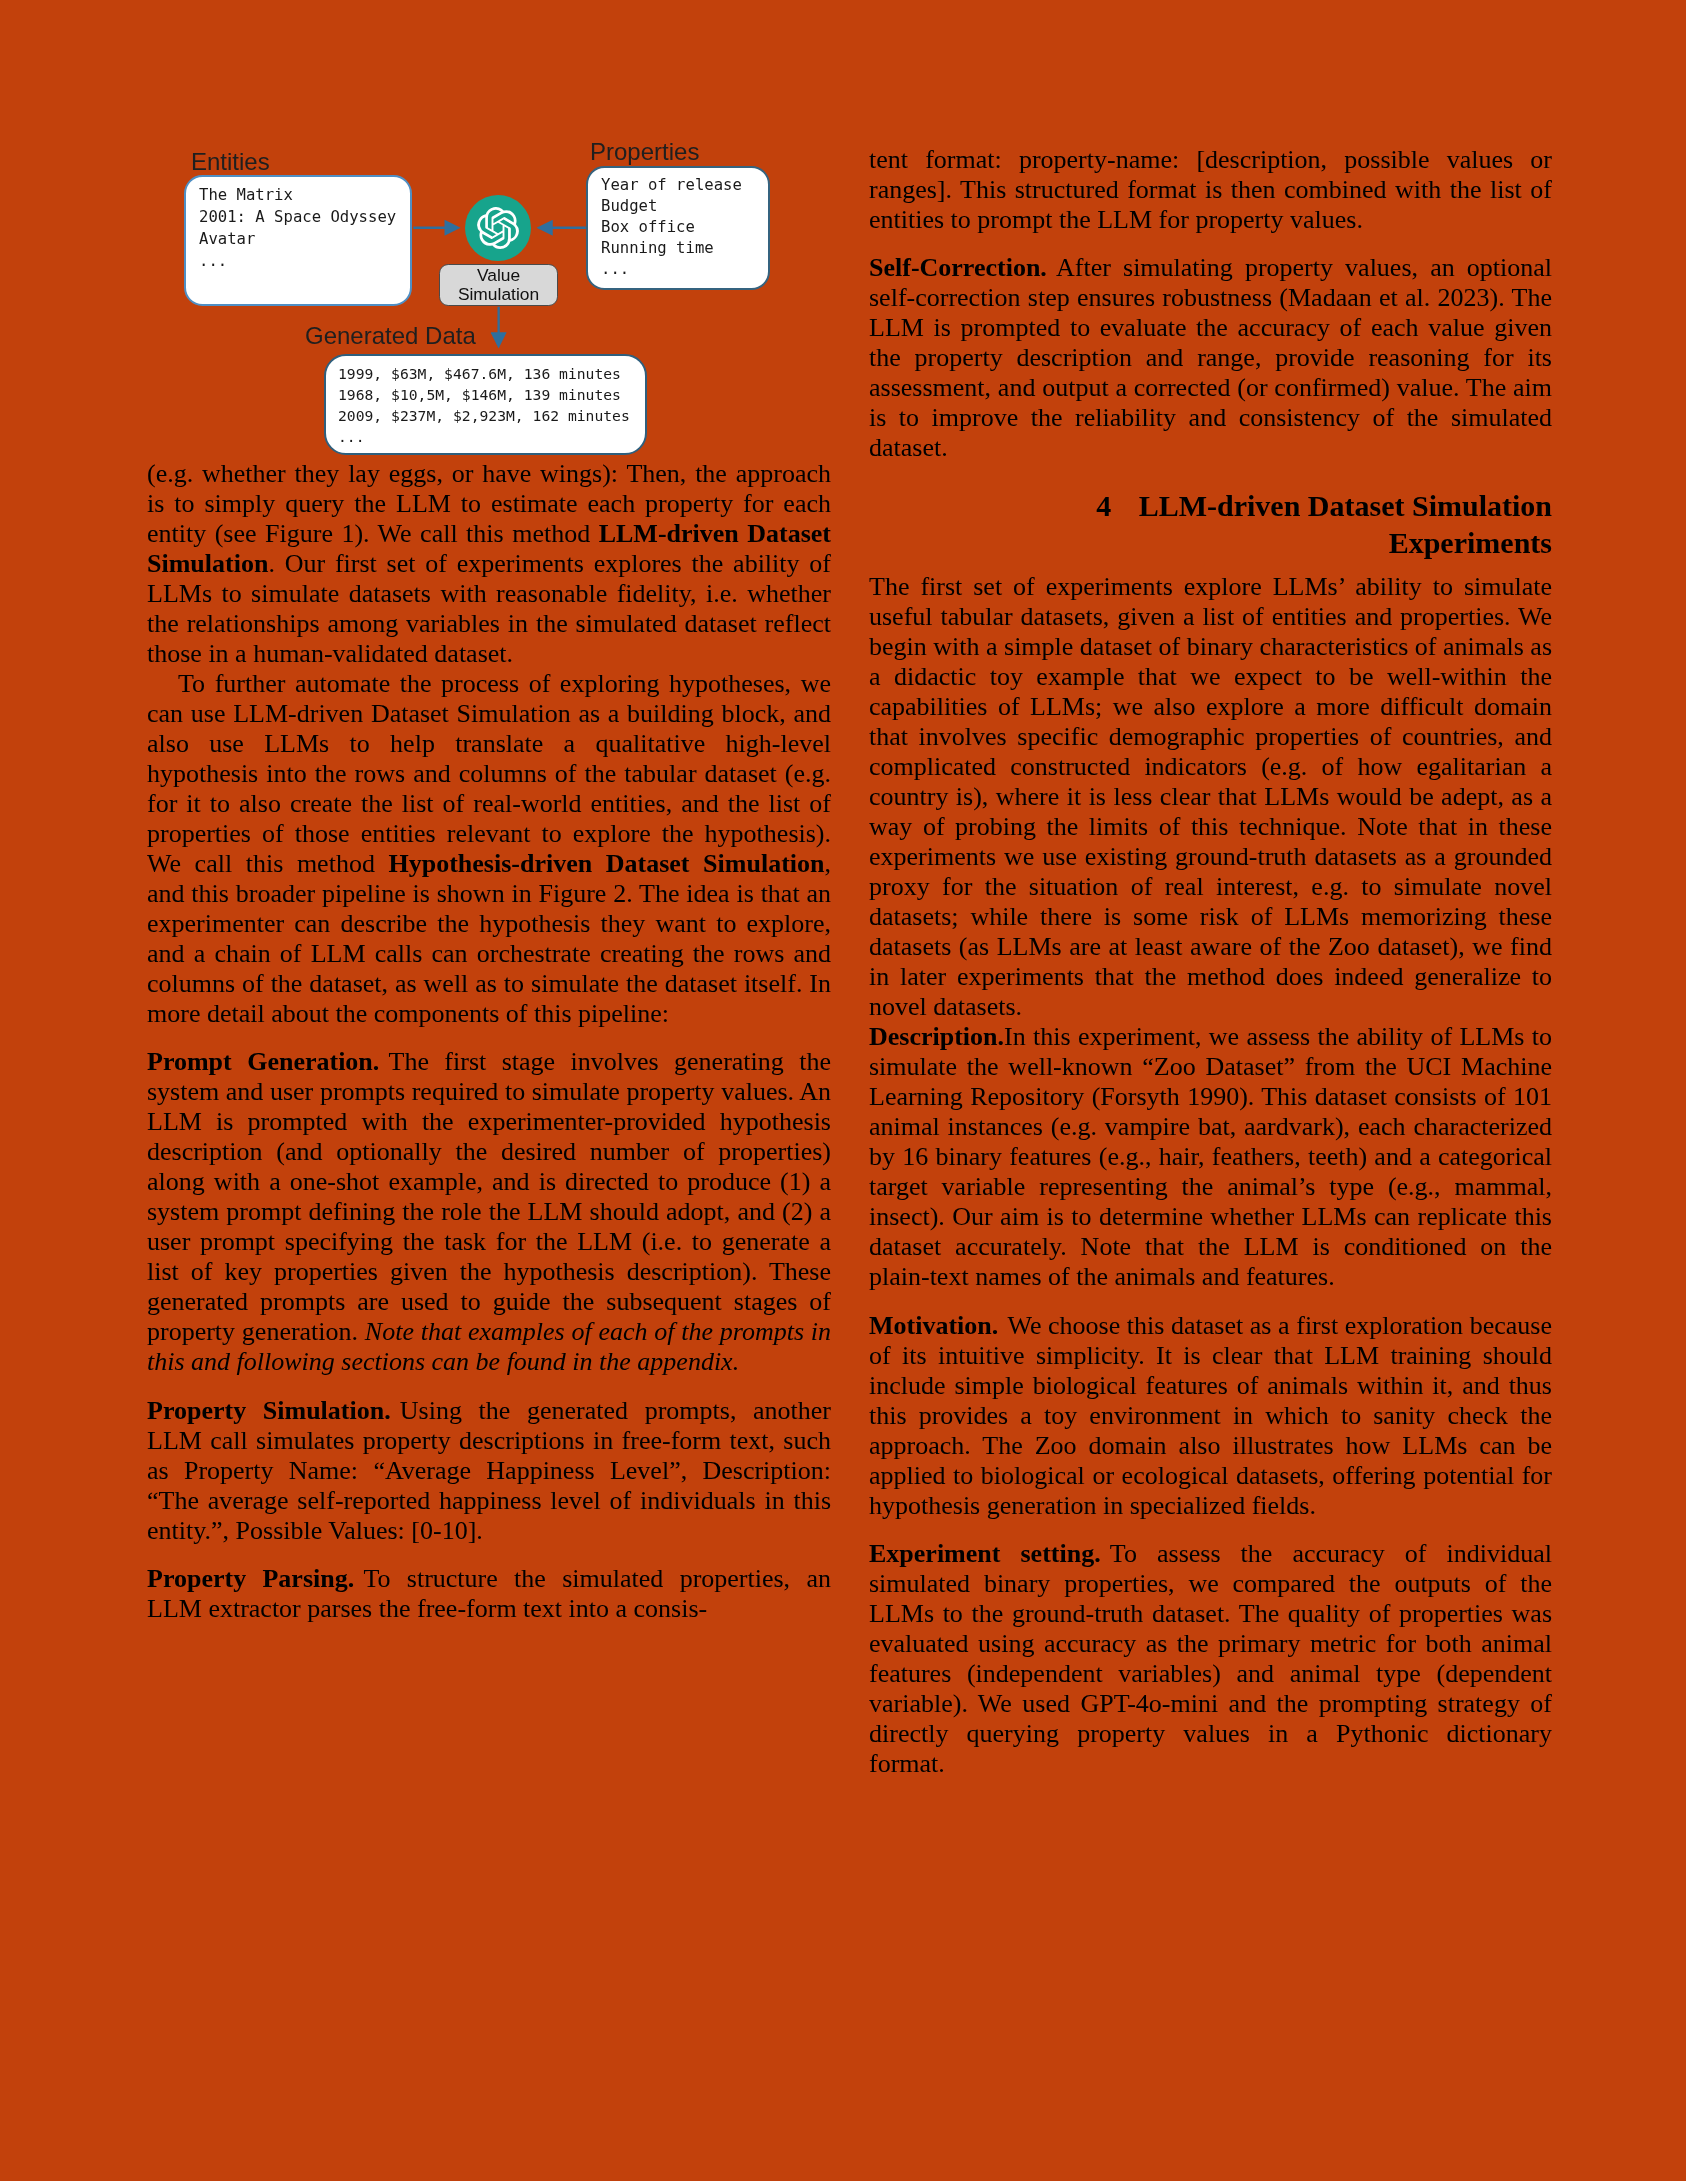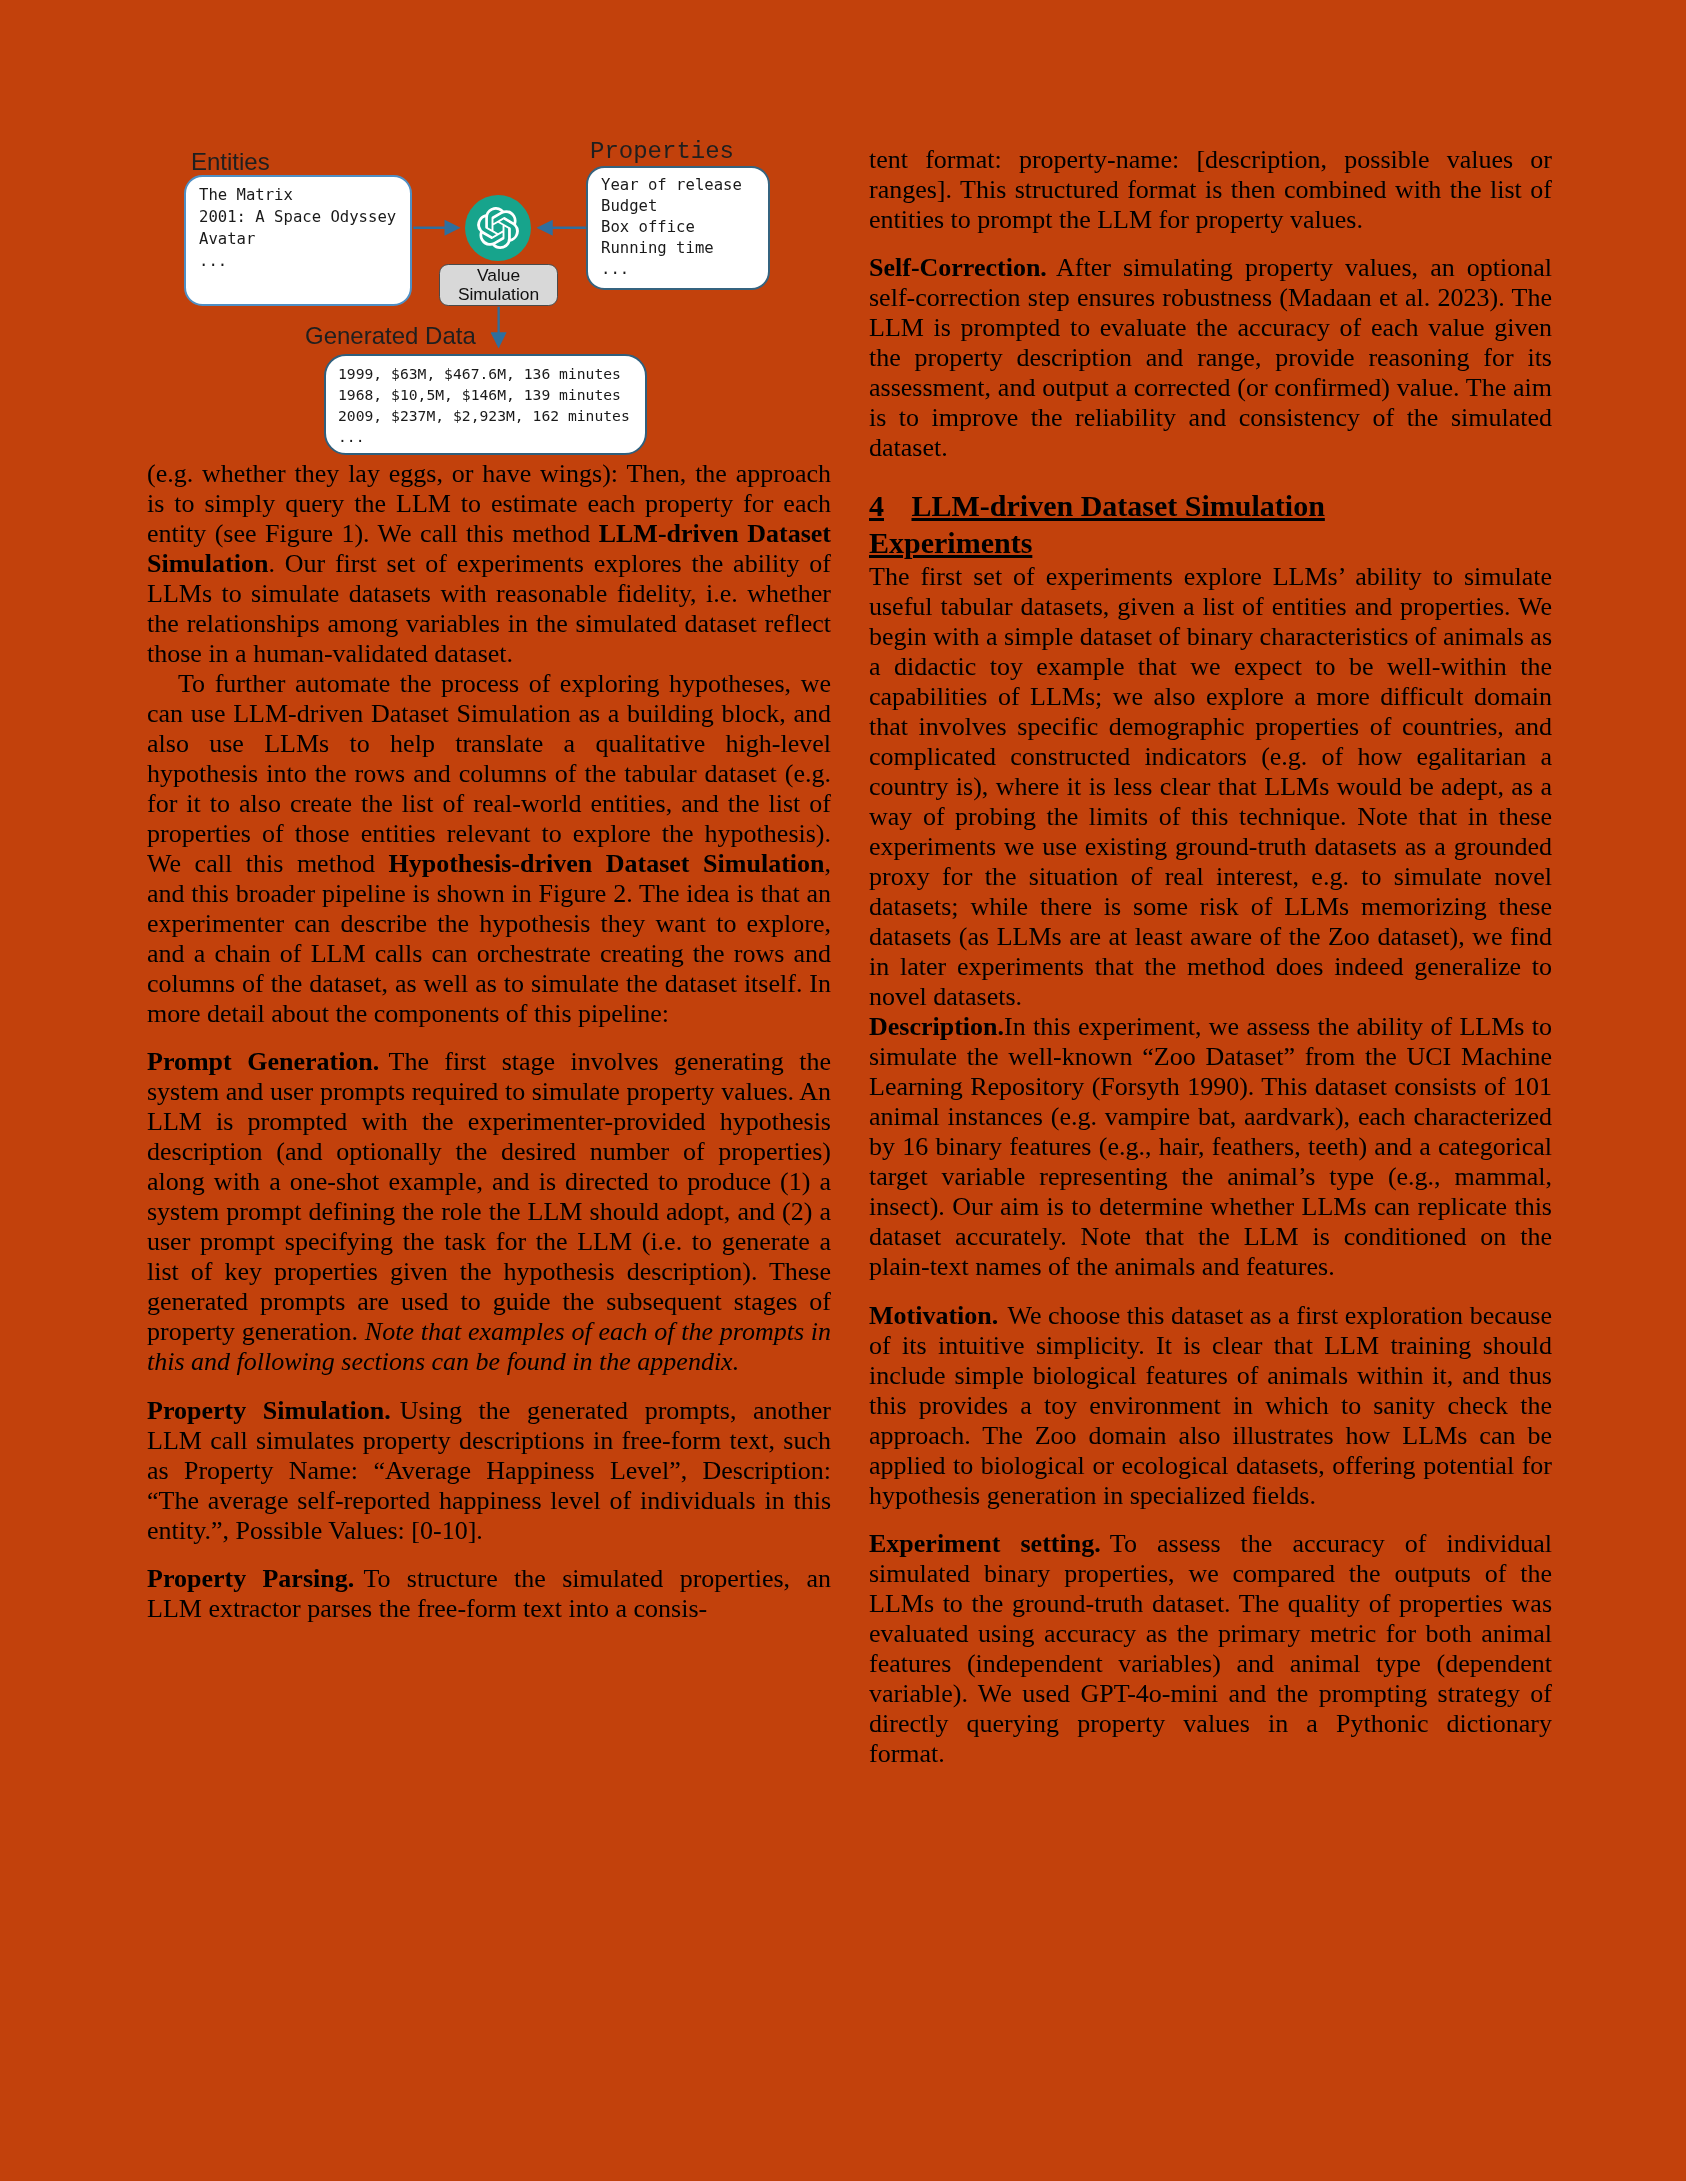--- a/index.html
+++ b/index.html
@@ -33,23 +33,23 @@
     text-align:justify;
   }
   p.body.indent{text-indent:31px;}
   p.body.lead{margin-top:18.4px;}
   p.body span.b{font-weight:bold;}
   p.body span.i{font-style:italic;}
   p.body.lead > span.b:first-child{padding-right:9.2px;}
   .p-first{margin-top:64px;}
 
   h2.sec{
-    margin:24px 0 1px 0;
+    margin:24px 0 11px 0;
     font-size:30px;line-height:37px;
-    font-weight:bold;text-align:left;text-decoration:underline;
+    font-weight:bold;text-align:right;
   }
   h2.sec .secnum{margin-right:27.5px;}
   h3.subsec{
     margin:22px 0 11px 0;
     font-size:28.5px;line-height:33px;
     font-weight:bold;text-align:left;
   }
   h3.subsec .secnum{margin-right:24px;}
 
   
@@ -85,21 +85,21 @@
     font-size:15.6px;line-height:21px;
   }
   .box-generated{
     left:177px;top:218px;width:323px;height:101px;
     border:2.3px solid var(--generated-border);
     border-radius:22px;
     padding:7.3px 0 0 12px;
     font-size:14.7px;line-height:21px;
   }
   .label-entities{left:44px;top:13px;}
-  .label-properties{left:443px;top:2.8px;font-family:Liberation Mono, monospace;}
+  .label-properties{left:443px;top:2.8px;}
   .label-generated{left:158px;top:187px;}
   .openai-badge{
     position:absolute;left:318px;top:59px;
     width:66px;height:66px;border-radius:50%;
     background:var(--logo-teal);
     display:flex;align-items:center;justify-content:center;
   }
   .openai-badge svg{width:42px;height:42px;fill:#ffffff;}
   .process-box{
     position:absolute;left:292px;top:128px;width:119px;height:42px;

